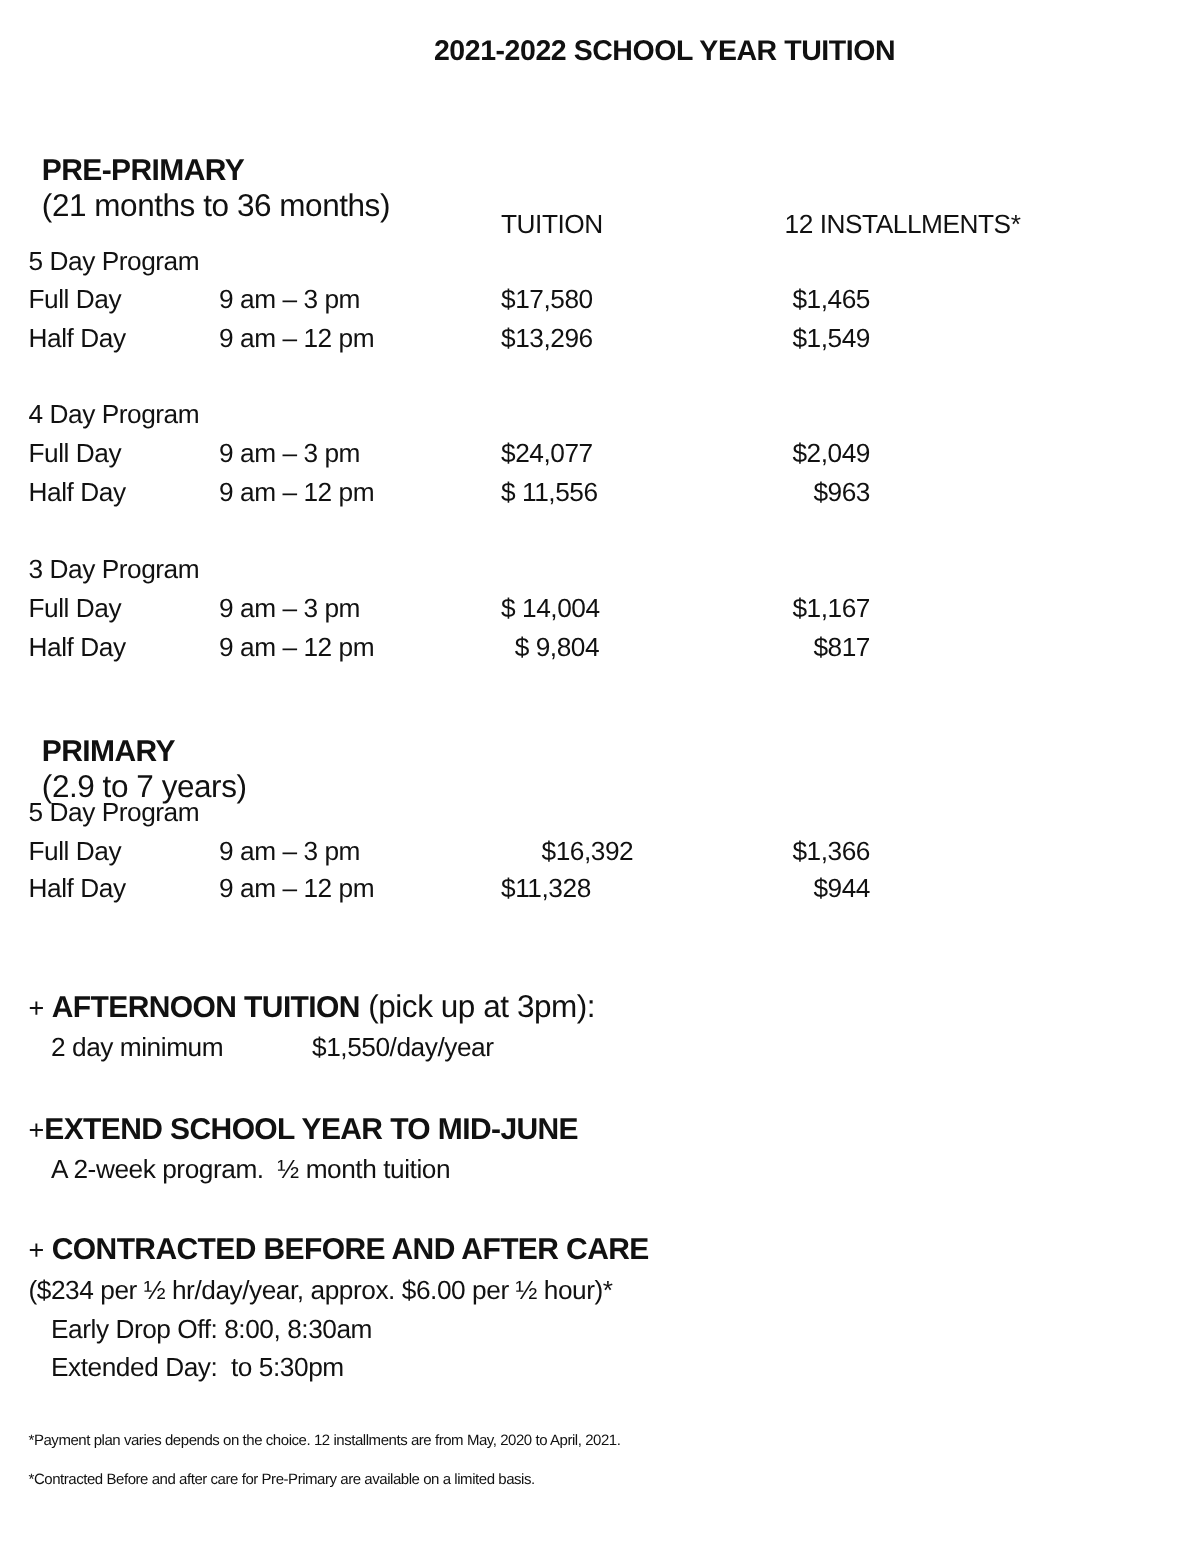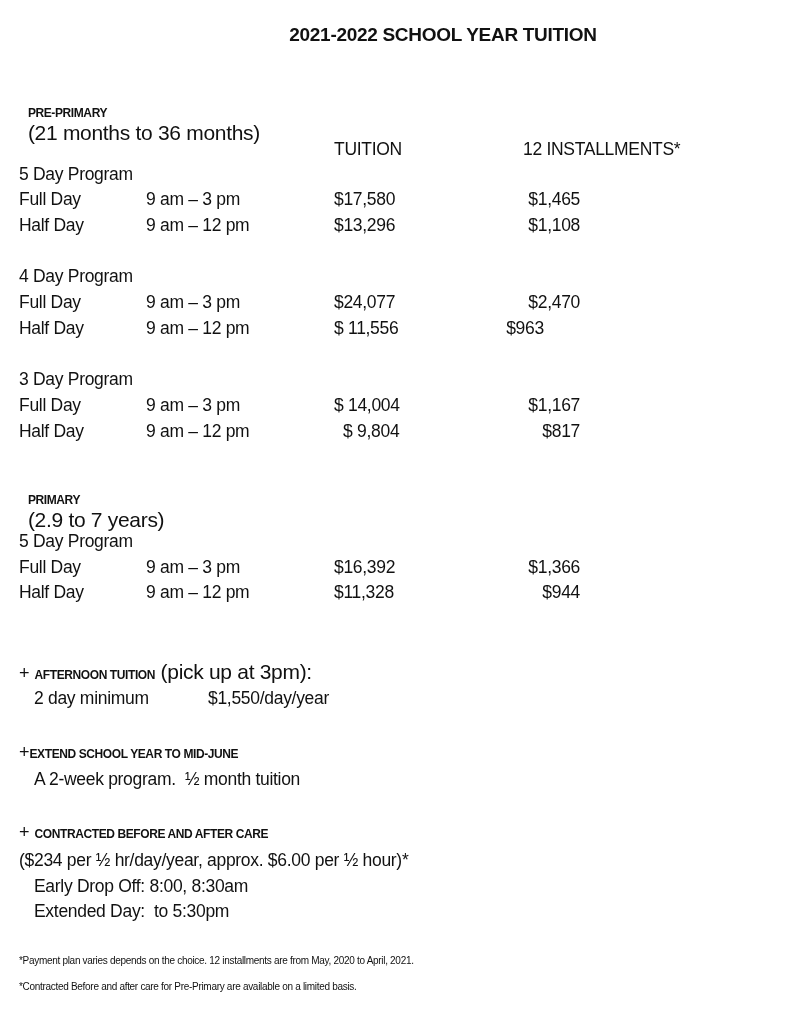--- a/index.html
+++ b/index.html
@@ -2,21 +2,21 @@
 <html><head>
 <meta charset="utf-8">
 <style>
   html, body { margin:0; padding:0; background:#ffffff; }
   body {
     width:800px; height:1032px; position:relative; overflow:hidden;
     font-family: "Liberation Sans", sans-serif; color:#111111;
   }
   .abs { position:absolute; white-space:pre; }
   .title { font-weight:bold; font-size:19px; letter-spacing:-0.3px; }
-  .sec-head { font-weight:bold; font-size:12px; letter-spacing:-0.4px; }
+  .sec-head { font-weight:bold; font-size:20px; letter-spacing:-0.4px; }
   .sec-note { font-size:21px; letter-spacing:-0.3px; }
   .txt { font-size:17.5px; letter-spacing:-0.3px; }
   .foot { font-size:10px; letter-spacing:-0.3px; }
   .plus { font-size:18px; }
   .c1 { left:19px; }
   .c2 { left:146px; }
   .c3 { left:334px; }
   .c4 { left:470px; width:110px; text-align:right; }
   .hdr4 { left:523px; }
 </style>
@@ -37,35 +37,35 @@
 <div>
   <div class="abs txt c1" style="top:189px;">Full Day</div>
   <div class="abs txt c2" style="top:189px;">9 am – 3 pm</div>
   <div class="abs txt c3" style="top:189px;">$17,580</div>
   <div class="abs txt c4" style="top:189px;">$1,465</div>
 </div>
 <div>
   <div class="abs txt c1" style="top:215px;">Half Day</div>
   <div class="abs txt c2" style="top:215px;">9 am – 12 pm</div>
   <div class="abs txt c3" style="top:215px;">$13,296</div>
-  <div class="abs txt c4" style="top:215px;">$1,108</div>
+  <div class="abs txt c4" style="top:215px;">$1,549</div>
 </div>
 
 <div class="abs txt c1" style="top:266px;">4 Day Program</div>
 <div>
   <div class="abs txt c1" style="top:292px;">Full Day</div>
   <div class="abs txt c2" style="top:292px;">9 am – 3 pm</div>
   <div class="abs txt c3" style="top:292px;">$24,077</div>
-  <div class="abs txt c4" style="top:292px;">$2,470</div>
+  <div class="abs txt c4" style="top:292px;">$2,049</div>
 </div>
 <div>
   <div class="abs txt c1" style="top:318px;">Half Day</div>
   <div class="abs txt c2" style="top:318px;">9 am – 12 pm</div>
   <div class="abs txt c3" style="top:318px;">$ 11,556</div>
-  <div class="abs txt c4" style="top:318px;text-align:center;">$963</div>
+  <div class="abs txt c4" style="top:318px;">$963</div>
 </div>
 
 <div class="abs txt c1" style="top:369px;">3 Day Program</div>
 <div>
   <div class="abs txt c1" style="top:395px;">Full Day</div>
   <div class="abs txt c2" style="top:395px;">9 am – 3 pm</div>
   <div class="abs txt c3" style="top:395px;">$ 14,004</div>
   <div class="abs txt c4" style="top:395px;">$1,167</div>
 </div>
 <div>
@@ -77,21 +77,21 @@
 
 <div class="abs" style="left:19px;top:472px;">
   <span class="sec-head">PRIMARY</span>
   <span class="sec-note">(2.9 to 7 years)</span>
 </div>
 
 <div class="abs txt c1" style="top:531px;">5 Day Program</div>
 <div>
   <div class="abs txt c1" style="top:557px;">Full Day</div>
   <div class="abs txt c2" style="top:557px;">9 am – 3 pm</div>
-  <div class="abs txt c3" style="top:557px;">$16,392</div>
+  <div class="abs txt c3" style="top:557px;margin-left:27px;">$16,392</div>
   <div class="abs txt c4" style="top:557px;">$1,366</div>
 </div>
 <div>
   <div class="abs txt c1" style="top:582px;">Half Day</div>
   <div class="abs txt c2" style="top:582px;">9 am – 12 pm</div>
   <div class="abs txt c3" style="top:582px;">$11,328</div>
   <div class="abs txt c4" style="top:582px;">$944</div>
 </div>
 
 <div class="abs" style="left:19px;top:660px;"><span class="plus">+ </span><span class="sec-head">AFTERNOON TUITION</span><span class="sec-note"> (pick up at 3pm):</span></div>

